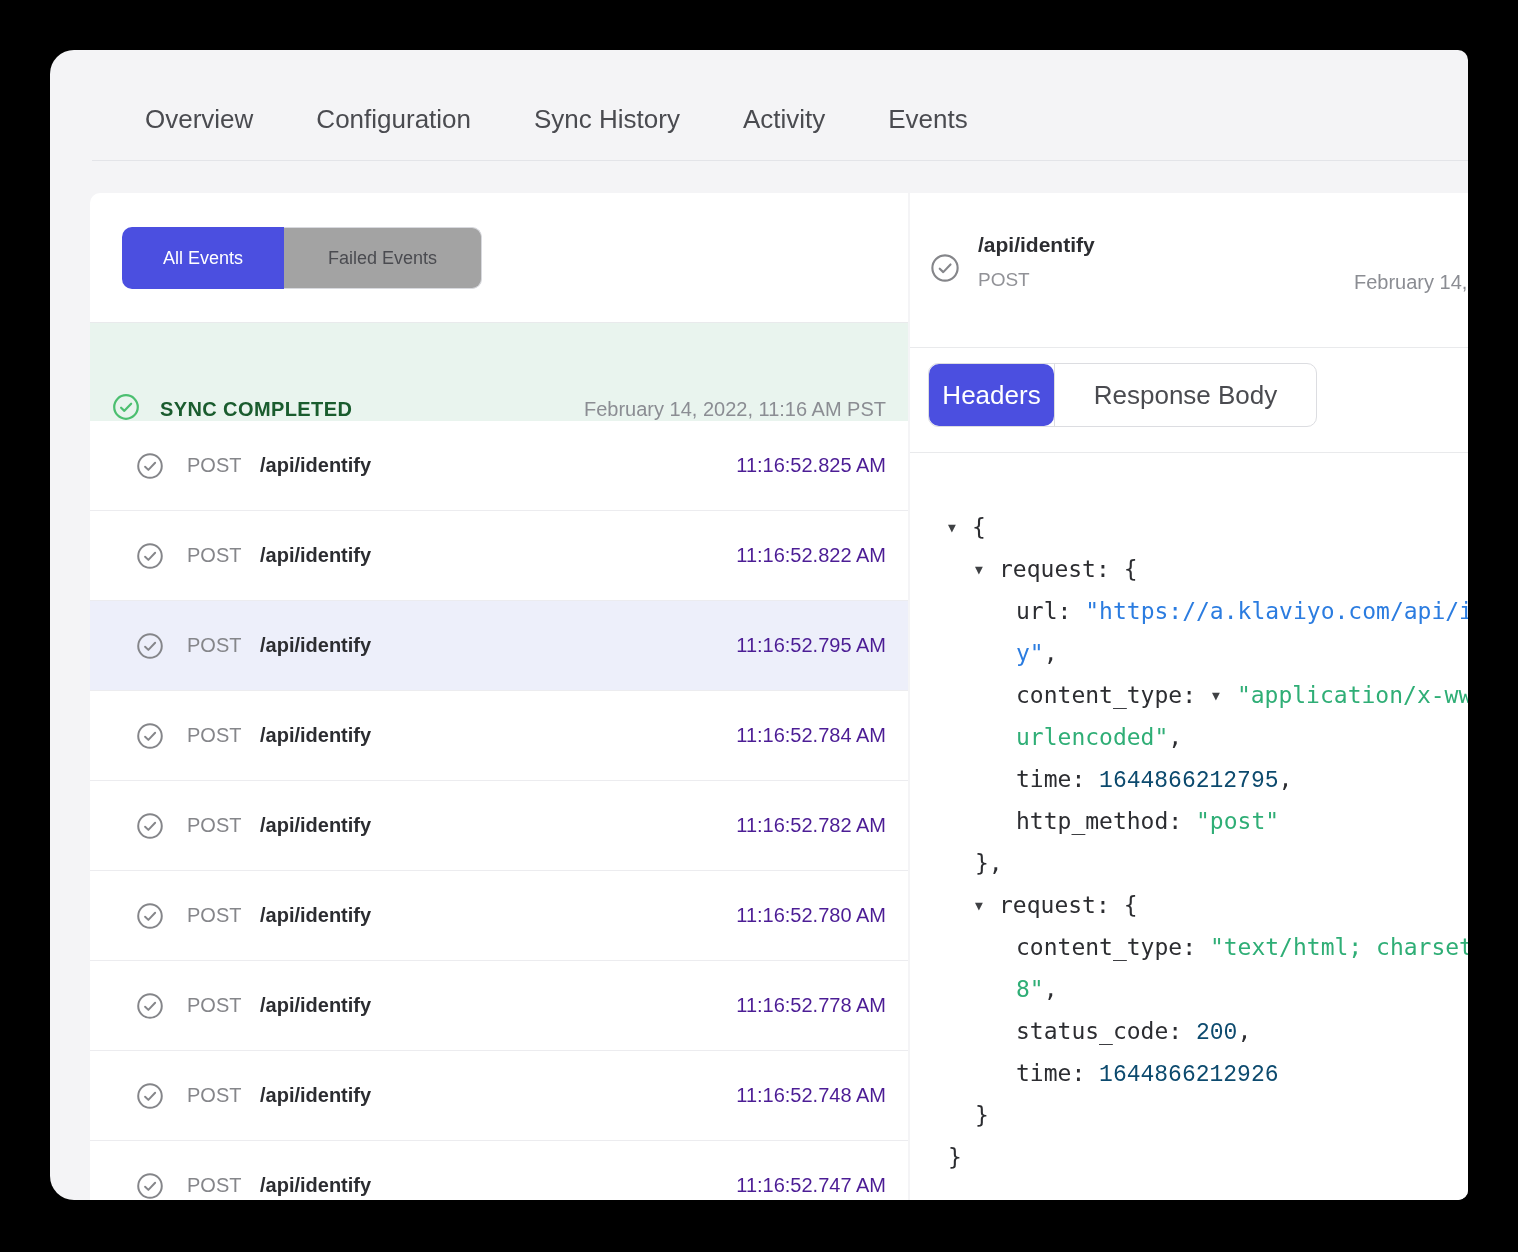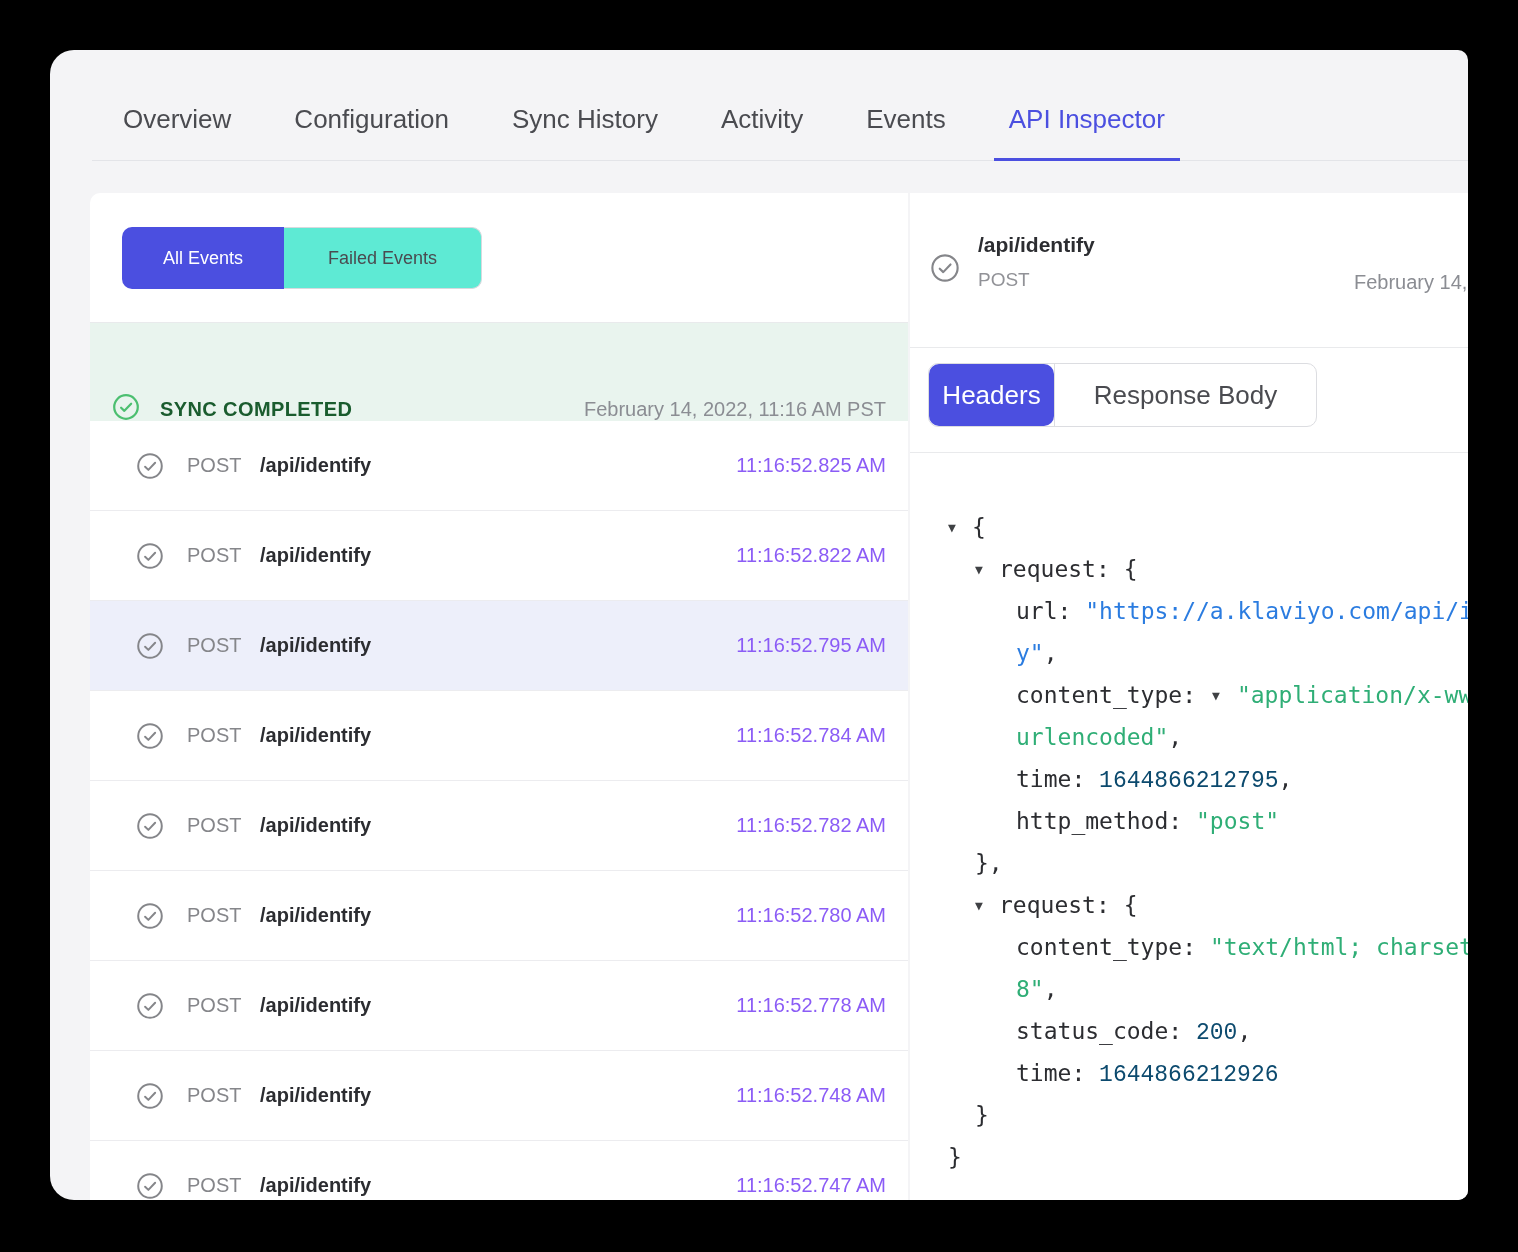--- a/index.html
+++ b/index.html
@@ -4,46 +4,46 @@
 <style>
   * { margin:0; padding:0; box-sizing:border-box; }
   body { background:#000; width:1518px; height:1252px; overflow:hidden;
          font-family:"Liberation Sans","DejaVu Sans",sans-serif; }
   .stage { position:relative; width:1518px; height:1252px; background:#000; overflow:hidden; }
   .app { position:absolute; left:50px; top:50px; width:1418px; height:1150px;
          background:#f4f4f6; border-radius:24px 10px 10px 24px; overflow:hidden; }
 
   
   .nav { position:absolute; top:0; left:0; right:0; height:111px; display:flex;
-         align-items:flex-end; padding-left:58px; gap:33px; }
+         align-items:flex-end; padding-left:80px; gap:33px; }
   .nav::after { content:''; position:absolute; left:42px; right:0; top:110px; height:1px; background:#e3e4e8; }
   .tab { padding:0 15px 26px; font-size:26px; color:#4a4b50; cursor:pointer; white-space:nowrap; }
   .tab.active { color:#4b4fe0; border-bottom:3px solid #4b4fe0; padding-bottom:23px; position:relative; z-index:2; }
 
   
   .panel-left { position:absolute; left:40px; top:143px; width:818px; bottom:0;
                 background:#fff; border-radius:10px 0 0 0; overflow:hidden; }
   .filters { position:absolute; left:32px; top:34px; display:flex; }
   .btn { height:62px; display:flex; align-items:center; justify-content:center; font-size:18px; cursor:pointer; }
   .btn-all { width:162px; background:#4b4fe0; color:#fff; border-radius:10px 0 0 10px; }
-  .btn-failed { width:198px; background:#5eead4; color:#4a4b50; border:1px solid #d8d9de; border-left:none;
+  .btn-failed { width:198px; background:#a3a3a3; color:#4a4b50; border:1px solid #d8d9de; border-left:none;
                 border-radius:0 10px 10px 0; }
   .divider1 { position:absolute; left:0; right:0; top:129px; height:1px; background:#e9eaec; }
   .banner { position:absolute; left:0; right:0; top:130px; height:98px; background:#e9f4ee;
             display:flex; align-items:flex-end; }
   .banner .blabel { margin-left:20px; font-weight:bold; font-size:20px; color:#1a5c2e; letter-spacing:.4px; }
   .banner .bicon { margin-left:22px; display:flex; }
   .banner .bdate { margin-left:auto; margin-right:22px; font-size:20px; color:#8b8d93; }
   .rows { position:absolute; left:0; right:0; top:228px; }
   .row { height:90px; display:flex; align-items:center; border-bottom:1px solid #ececef; background:#fff; cursor:pointer; }
   .row.selected { background:#edeffa; }
   .row .ricon { margin-left:46px; display:flex; }
   .row .method { margin-left:23px; width:73px; font-size:20px; color:#85868a; }
   .row .path { font-size:20px; font-weight:bold; color:#2c2d31; }
-  .row .time { margin-left:auto; margin-right:22px; font-size:20px; color:#8b5cf6; }
+  .row .time { margin-left:auto; margin-right:22px; font-size:20px; color:#4c1d95; }
 
   
   .panel-right { position:absolute; left:860px; top:143px; width:730px; bottom:0; background:#fff; }
   .dicon { position:absolute; left:20px; top:60px; display:flex; }
   .endpoint { position:absolute; left:68px; top:40px; font-size:21px; font-weight:bold; color:#2c2d31; }
   .dmethod { position:absolute; left:68px; top:76px; font-size:19px; color:#919297; }
   .ddate { position:absolute; left:444px; top:78px; font-size:20px; color:#8b8d93; white-space:nowrap; }
   .hdiv { position:absolute; left:0; right:0; top:154px; height:1px; background:#e9eaec; }
   .dtabs { position:absolute; left:18px; top:170px; height:64px; display:flex; border:1px solid #dcdde1;
            border-radius:10px; background:#fff; }
@@ -67,21 +67,20 @@
 
 <div class="stage">
   <div class="app">
 
     <div class="nav">
         <div class="tab">Overview</div>
         <div class="tab">Configuration</div>
         <div class="tab">Sync History</div>
         <div class="tab">Activity</div>
         <div class="tab">Events</div>
-        <div class="tab active">API Inspector</div>
       </div>
 
     <div class="panel-left">
       <div class="filters">
         <div class="btn btn-all">All Events</div>
         <div class="btn btn-failed">Failed Events</div>
       </div>
       <div class="divider1"></div>
       <div class="banner">
         <span class="bicon">

